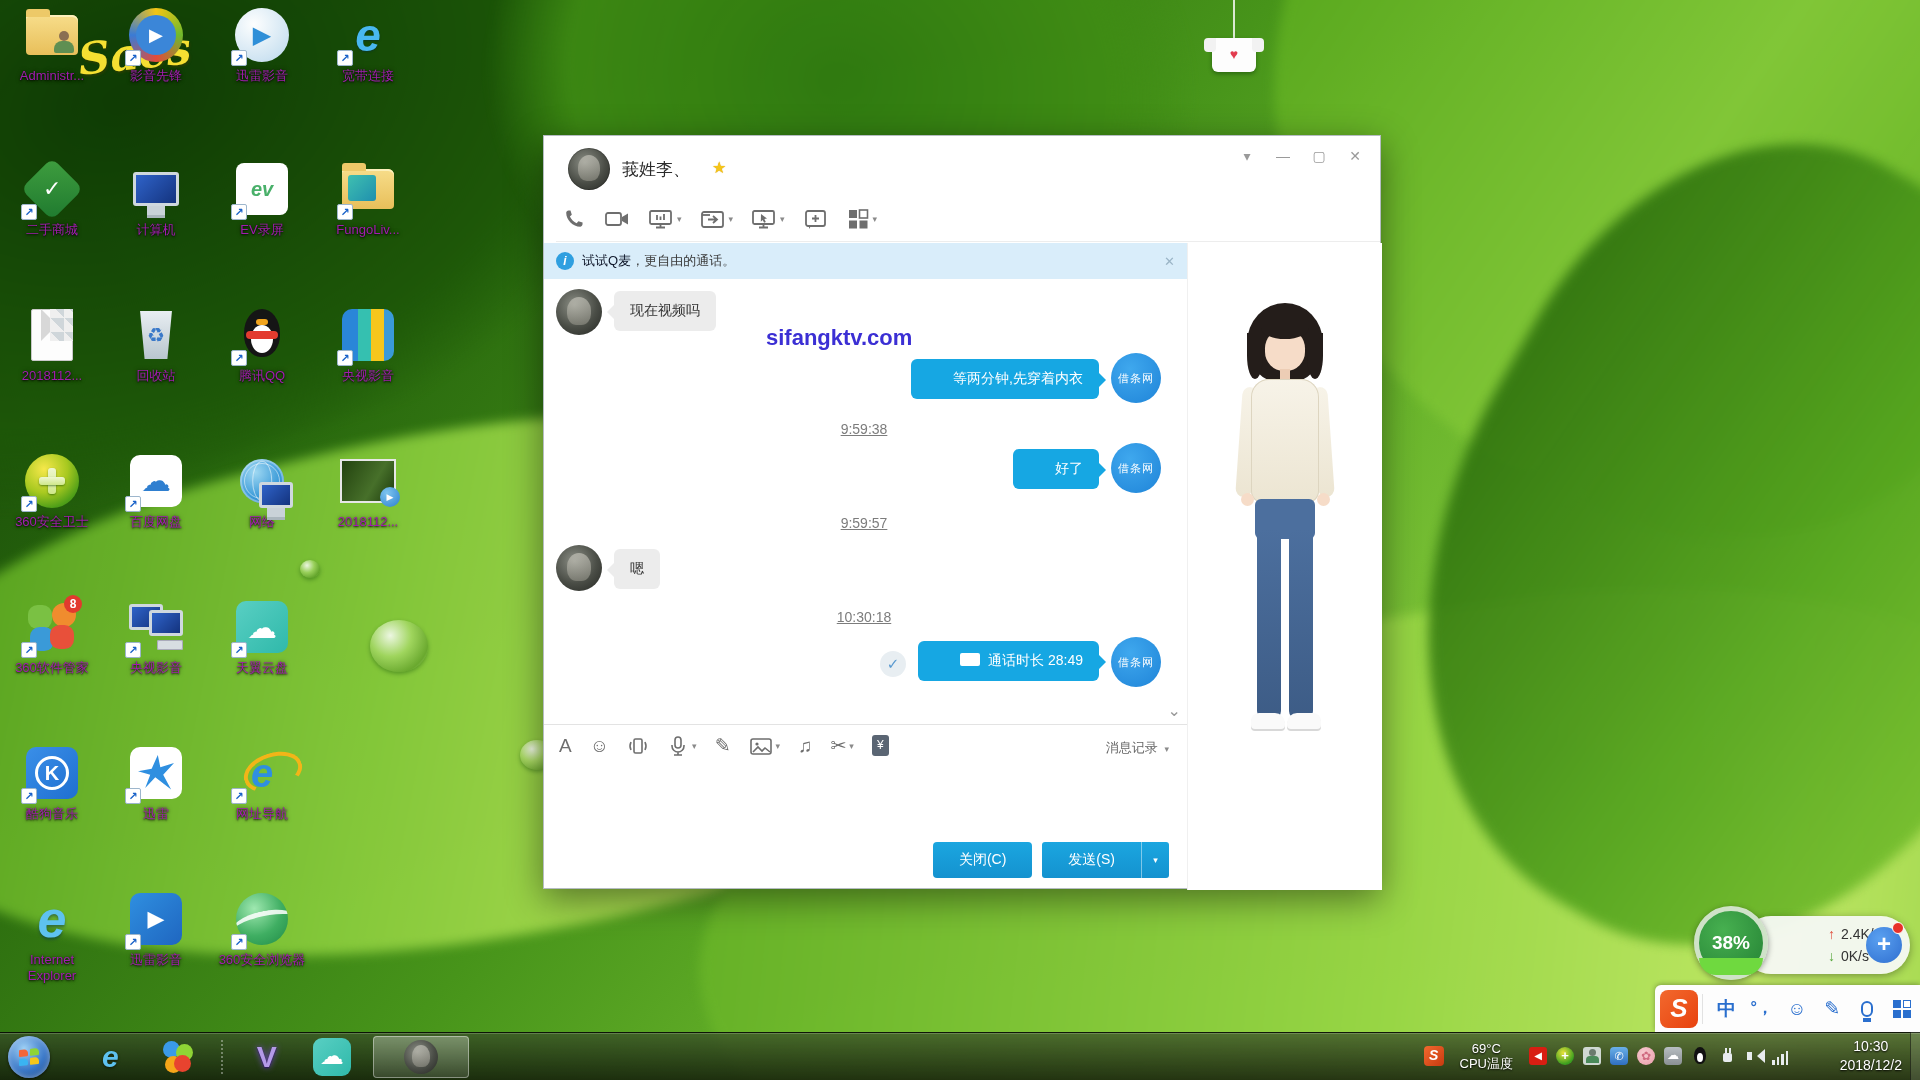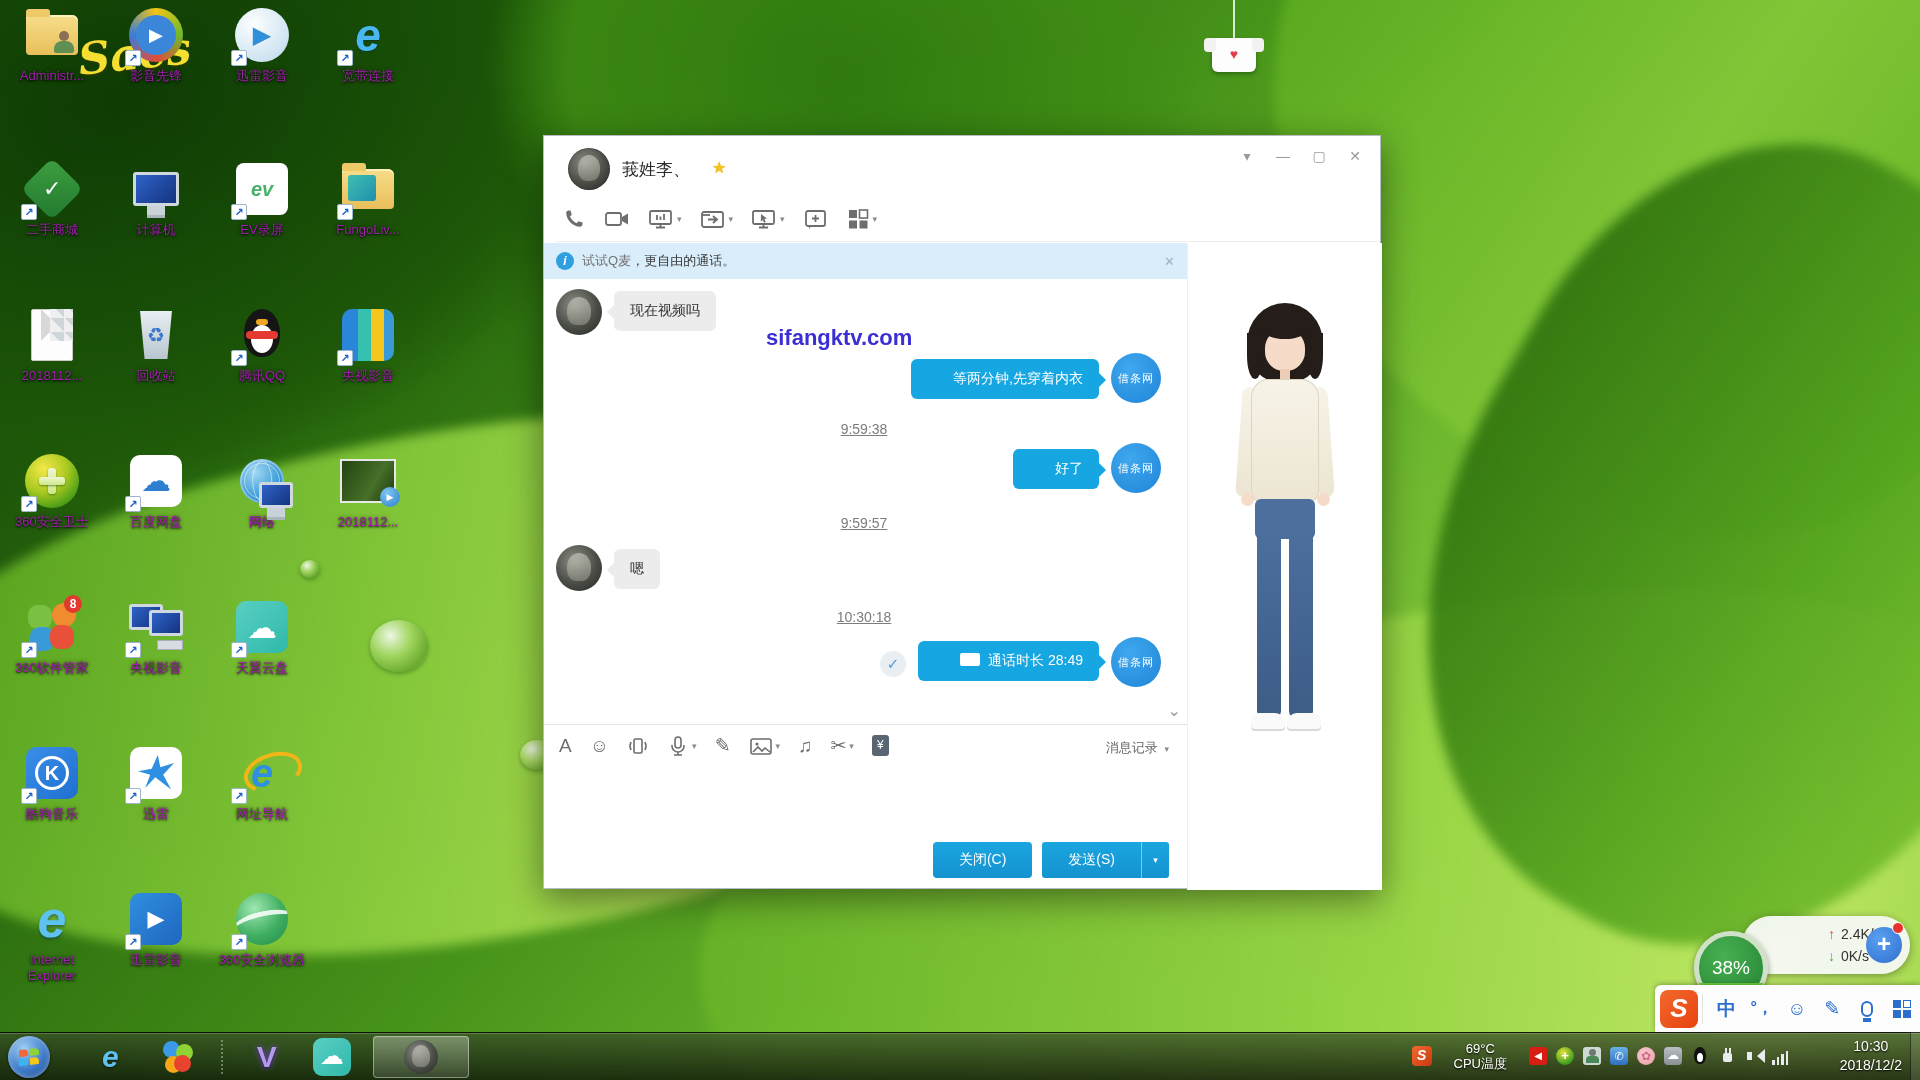--- a/index.html
+++ b/index.html
@@ -102,21 +102,21 @@
   .t-name { position:absolute; left:78px; top:22px; font-size:17px; color:#2b2b2b; }
   .t-star { position:absolute; left:168px; top:22px; font-size:16px; color:#f5c519; text-shadow:0 0 1px #c98f00; }
   .winbtns { position:absolute; right:14px; top:12px; display:flex; gap:14px; color:#9a9a9a; font-size:14px; }
   .winbtns span { width:22px; text-align:center; cursor:pointer; }
   .toolrow { position:absolute; left:12px; top:60px; right:0; height:46px; display:flex; align-items:center; gap:6px; border-bottom:1px solid #ededed; }
   .tbtn { display:flex; align-items:center; padding:4px 6px; cursor:pointer; }
   .tbtn svg { display:block; }
   .caret { font-size:9px; color:#8a8a8a; margin-left:3px; }
   .notice { position:absolute; left:0; top:107px; width:643px; height:36px; background:#d9edfa; display:flex; align-items:center; padding:0 12px; font-size:13px; }
   .n-info { width:18px; height:18px; border-radius:50%; background:#2f9fe0; color:#fff; font-size:12px; font-style:italic; font-weight:bold; text-align:center; line-height:18px; margin-right:8px; }
-  .n-link { color:#737373; cursor:pointer; }
+  .n-link { color:#0f172a; cursor:pointer; }
   .n-text { color:#3a3a3a; }
   .n-close { margin-left:auto; color:#9ab4c6; font-size:13px; cursor:pointer; }
 
   .chatarea { position:absolute; left:0; top:143px; width:643px; height:445px; background:#fff; overflow:hidden; }
   .av-dark { position:absolute; width:46px; height:46px; border-radius:50%; background:radial-gradient(circle at 40% 35%,#8c8f86,#4a4d46 55%,#242622); }
   .av-dark:after { content:""; position:absolute; left:11px; top:8px; width:24px; height:28px; background:linear-gradient(#d8d6cc,#9a998e); border-radius:50% 50% 40% 40%; opacity:.55; }
   .av-blue { position:absolute; width:50px; height:50px; border-radius:50%; background:radial-gradient(circle at 38% 32%,#3fa8ee,#1f84d8); color:#fff; font-size:11px; display:flex; align-items:center; justify-content:center; letter-spacing:1px; }
   .bub { position:absolute; padding:11px 16px; border-radius:6px; font-size:14px; }
   .bub.in { background:#ececec; color:#333; }
   .bub.in:before { content:""; position:absolute; left:-7px; top:14px; border:7px solid transparent; border-right-color:#ececec; border-left:0; }
@@ -154,21 +154,21 @@
   .g-handL { position:absolute; left:16px; top:190px; width:13px; height:13px; background:#f6dcc8; border-radius:50%; }
   .g-handR { position:absolute; left:92px; top:190px; width:13px; height:13px; background:#f6dcc8; border-radius:50%; }
   .g-jeans { position:absolute; left:30px; top:196px; width:60px; height:40px; background:#4c6f9e; border-radius:6px; }
   .g-legL { position:absolute; left:32px; top:226px; width:24px; height:190px; background:linear-gradient(#4c6f9e,#3d5c86); border-radius:8px; }
   .g-legR { position:absolute; left:64px; top:226px; width:24px; height:190px; background:linear-gradient(#4c6f9e,#3d5c86); border-radius:8px; }
   .g-shoeL { position:absolute; left:26px; top:410px; width:34px; height:16px; background:#fafafa; border-radius:8px 10px 4px 4px; box-shadow:0 2px 0 #d8d8d8; }
   .g-shoeR { position:absolute; left:62px; top:410px; width:34px; height:16px; background:#fafafa; border-radius:10px 8px 4px 4px; box-shadow:0 2px 0 #d8d8d8; }
 
   
   .netpill { position:absolute; left:1742px; top:916px; width:168px; height:58px; background:rgba(245,248,243,.96); border-radius:30px; box-shadow:0 2px 8px rgba(0,0,0,.35); }
-  .netball { position:absolute; left:1694px; top:931px; width:74px; height:74px; border-radius:50%; background:radial-gradient(circle at 38% 30%,#47b050,#2e8f3c 70%); border:5px solid #cfe2c8; color:#fff; font-size:19px; font-weight:normal; display:flex; align-items:center; justify-content:center; box-shadow:0 2px 6px rgba(0,0,0,.4); }
+  .netball { position:absolute; left:1694px; top:906px; width:74px; height:74px; border-radius:50%; background:radial-gradient(circle at 38% 30%,#47b050,#2e8f3c 70%); border:5px solid #cfe2c8; color:#fff; font-size:19px; font-weight:bold; display:flex; align-items:center; justify-content:center; box-shadow:0 2px 6px rgba(0,0,0,.4); }
   .netball .fill { position:absolute; left:0; right:0; bottom:0; height:26%; background:#6fd93f; border-radius:0 0 60px 60px; }
   .netball .pct { position:relative; z-index:2; }
   .speeds { position:absolute; left:86px; top:7px; font-size:14px; color:#333; }
   .speeds .row { display:flex; align-items:center; gap:6px; height:22px; }
   .up-a { color:#e04b3a; font-weight:bold; }
   .dn-a { color:#57a83c; font-weight:bold; }
   .pluscirc { position:absolute; right:8px; top:11px; width:36px; height:36px; border-radius:50%; background:radial-gradient(circle at 38% 32%,#5aa0f0,#2f6fd0); color:#fff; font-size:24px; font-weight:bold; text-align:center; line-height:34px; }
   .reddot { position:absolute; right:6px; top:6px; width:12px; height:12px; border-radius:50%; background:#e8312a; border:1px solid #fff; }
 
   .sogoubar { position:absolute; left:1655px; top:985px; width:265px; height:47px; background:#fdfdfd; border-radius:6px 0 0 0; box-shadow:0 -1px 5px rgba(0,0,0,.3); display:flex; align-items:center; }
@@ -203,21 +203,21 @@
   .tb-sogou i:nth-child(4){right:4px;bottom:2px;background:#e8432f;}
   .tb-sep { width:4px; height:34px; margin-left:26px; border-left:2px dotted rgba(255,255,255,.35); }
   .tb-v { margin-left:32px; font-size:30px; font-weight:bold; color:#b49ae8; text-shadow:0 1px 2px #2a1060,0 0 6px #7a50d0; cursor:pointer; }
   .tb-cloud { margin-left:36px; width:38px; height:38px; border-radius:9px; background:linear-gradient(135deg,#59cfc3,#2fb9aa); color:#fff; font-size:24px; text-align:center; line-height:36px; cursor:pointer; }
   .tb-task { margin-left:22px; width:96px; height:42px; border-radius:4px; background:linear-gradient(rgba(255,255,255,.32),rgba(255,255,255,.12)); box-shadow:inset 0 0 0 1px rgba(255,255,255,.4); display:flex; align-items:center; justify-content:center; cursor:pointer; }
   .tb-task .mini-av { width:34px; height:34px; border-radius:50%; background:radial-gradient(circle at 40% 35%,#8c8f86,#4a4d46 55%,#242622); position:relative; }
   .tb-task .mini-av:after { content:""; position:absolute; left:8px; top:5px; width:18px; height:22px; background:linear-gradient(#d8d6cc,#9a998e); border-radius:50% 50% 40% 40%; opacity:.55; }
 
   .tray { position:absolute; right:130px; bottom:0; height:48px; display:flex; align-items:center; gap:9px; }
   .tray-s { width:20px; height:20px; border-radius:4px; background:linear-gradient(135deg,#f2692e,#c83a10); color:#fff; font-size:14px; font-weight:bold; font-style:italic; text-align:center; line-height:19px; }
-  .cputemp { color:#fff; font-size:13px; line-height:15px; text-align:center; margin:0 13px; text-shadow:0 1px 2px #000; }
+  .cputemp { color:#fff; font-size:13px; line-height:15px; text-align:center; margin:0 7px; text-shadow:0 1px 2px #000; }
   .ticon { width:18px; height:18px; position:relative; cursor:pointer; }
   .ti-red { background:#d81e12; border-radius:3px; }
   .ti-red:after { content:"◀"; position:absolute; inset:0; color:#fff; font-size:10px; text-align:center; line-height:18px; }
   .ti-green { border-radius:50%; background:radial-gradient(circle at 40% 32%,#e8e23a,#3a9e1f 70%); }
   .ti-green:after { content:"+"; position:absolute; inset:0; color:#fff; font-weight:bold; font-size:13px; text-align:center; line-height:17px; }
   .ti-person { border-radius:3px; background:#cfd8d2; }
   .ti-person:before { content:""; position:absolute; left:6px; top:2px; width:7px; height:7px; border-radius:50%; background:#6a7a6e; }
   .ti-person:after { content:""; position:absolute; left:3px; bottom:2px; width:13px; height:7px; border-radius:4px 4px 0 0; background:#4a8a5a; }
   .ti-blue { border-radius:4px; background:linear-gradient(#6ab0e8,#2f6fc0); }
   .ti-blue:after { content:"✆"; position:absolute; inset:0; color:#fff; font-size:11px; text-align:center; line-height:18px; }

